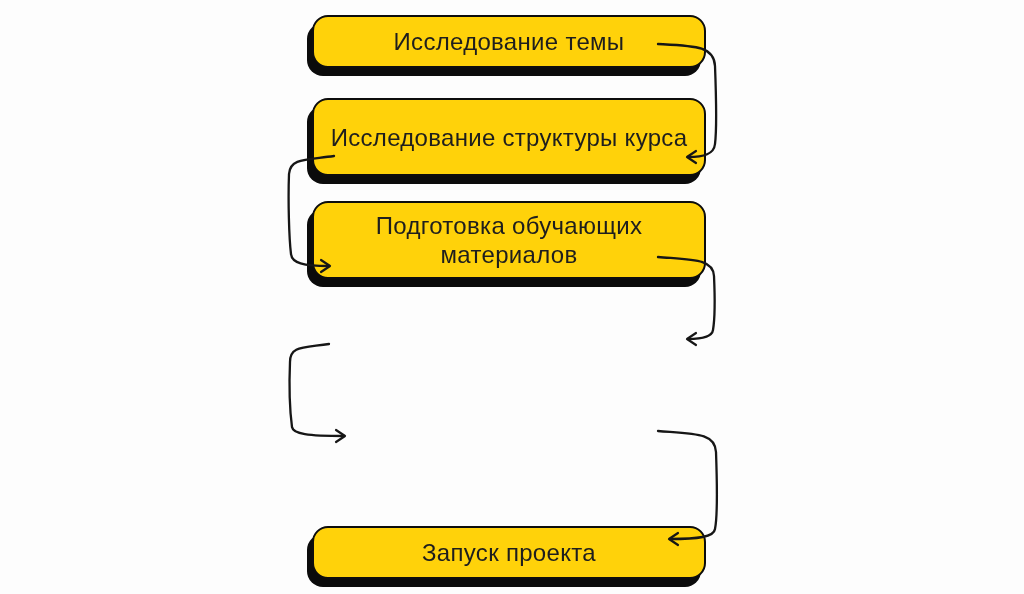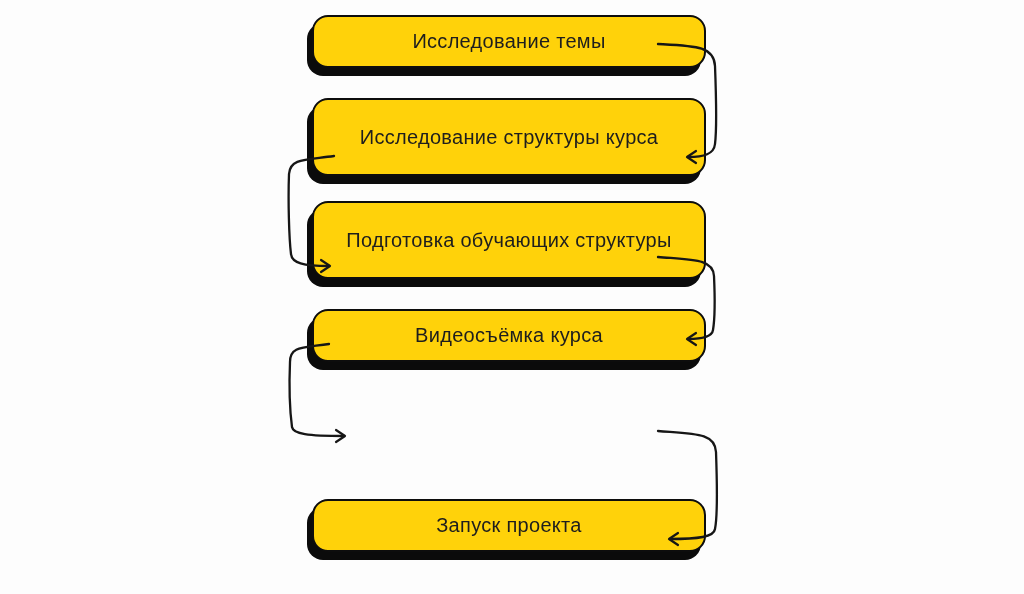--- a/index.html
+++ b/index.html
@@ -26,32 +26,32 @@
     box-shadow: -5px 8px 0 0 #0b0b0b;
     display: flex;
     align-items: center;
     justify-content: center;
     z-index: 2;
   }
   .step-label {
     display: block;
     max-width: 360px;
     text-align: center;
-    font-size: 20px;
+    font-size: 24px;
     line-height: 29px;
     font-weight: 500;
     letter-spacing: 0.3px;
     color: #1e1e1e;
   }
   .b1 { top: 15px;  height: 53px; }
   .b2 { top: 98px;  height: 78px; }
   .b3 { top: 201px; height: 78px; }
   .b4 { top: 309px; height: 53px; }
   .b5 { top: 407px; height: 53px; }
-  .b6 { top: 499px; height: 53px; }
+  .b6 { top: 526px; height: 53px; }
   .connectors {
     position: absolute;
     top: 0;
     left: 0;
     width: 1024px;
     height: 594px;
     z-index: 3;
     pointer-events: none;
   }
   .connectors path.link {
@@ -68,26 +68,23 @@
 
   <div class="step-box b1">
     <span class="step-label">Исследование темы</span>
   </div>
 
   <div class="step-box b2">
     <span class="step-label">Исследование структуры курса</span>
   </div>
 
   <div class="step-box b3">
-    <span class="step-label">Подготовка обучающих структуры</span>
+    <span class="step-label">Подготовка обучающих материалов</span>
   </div>
 
-  <div class="step-box b4">
-    <span class="step-label">Видеосъёмка курса</span>
-  </div>
 
 
   <div class="step-box b6">
     <span class="step-label">Запуск проекта</span>
   </div>
 
   <svg class="connectors" viewBox="0 0 1024 594" xmlns="http://www.w3.org/2000/svg">
     <defs>
       <marker id="arrowhead" markerUnits="userSpaceOnUse" markerWidth="16" markerHeight="16" viewBox="0 0 16 16" refX="11" refY="8" orient="auto">
         <path d="M3,2 L12,8 L3,14" fill="none" stroke-width="2.2" stroke-linecap="round" stroke-linejoin="round" stroke="#161616"></path>

